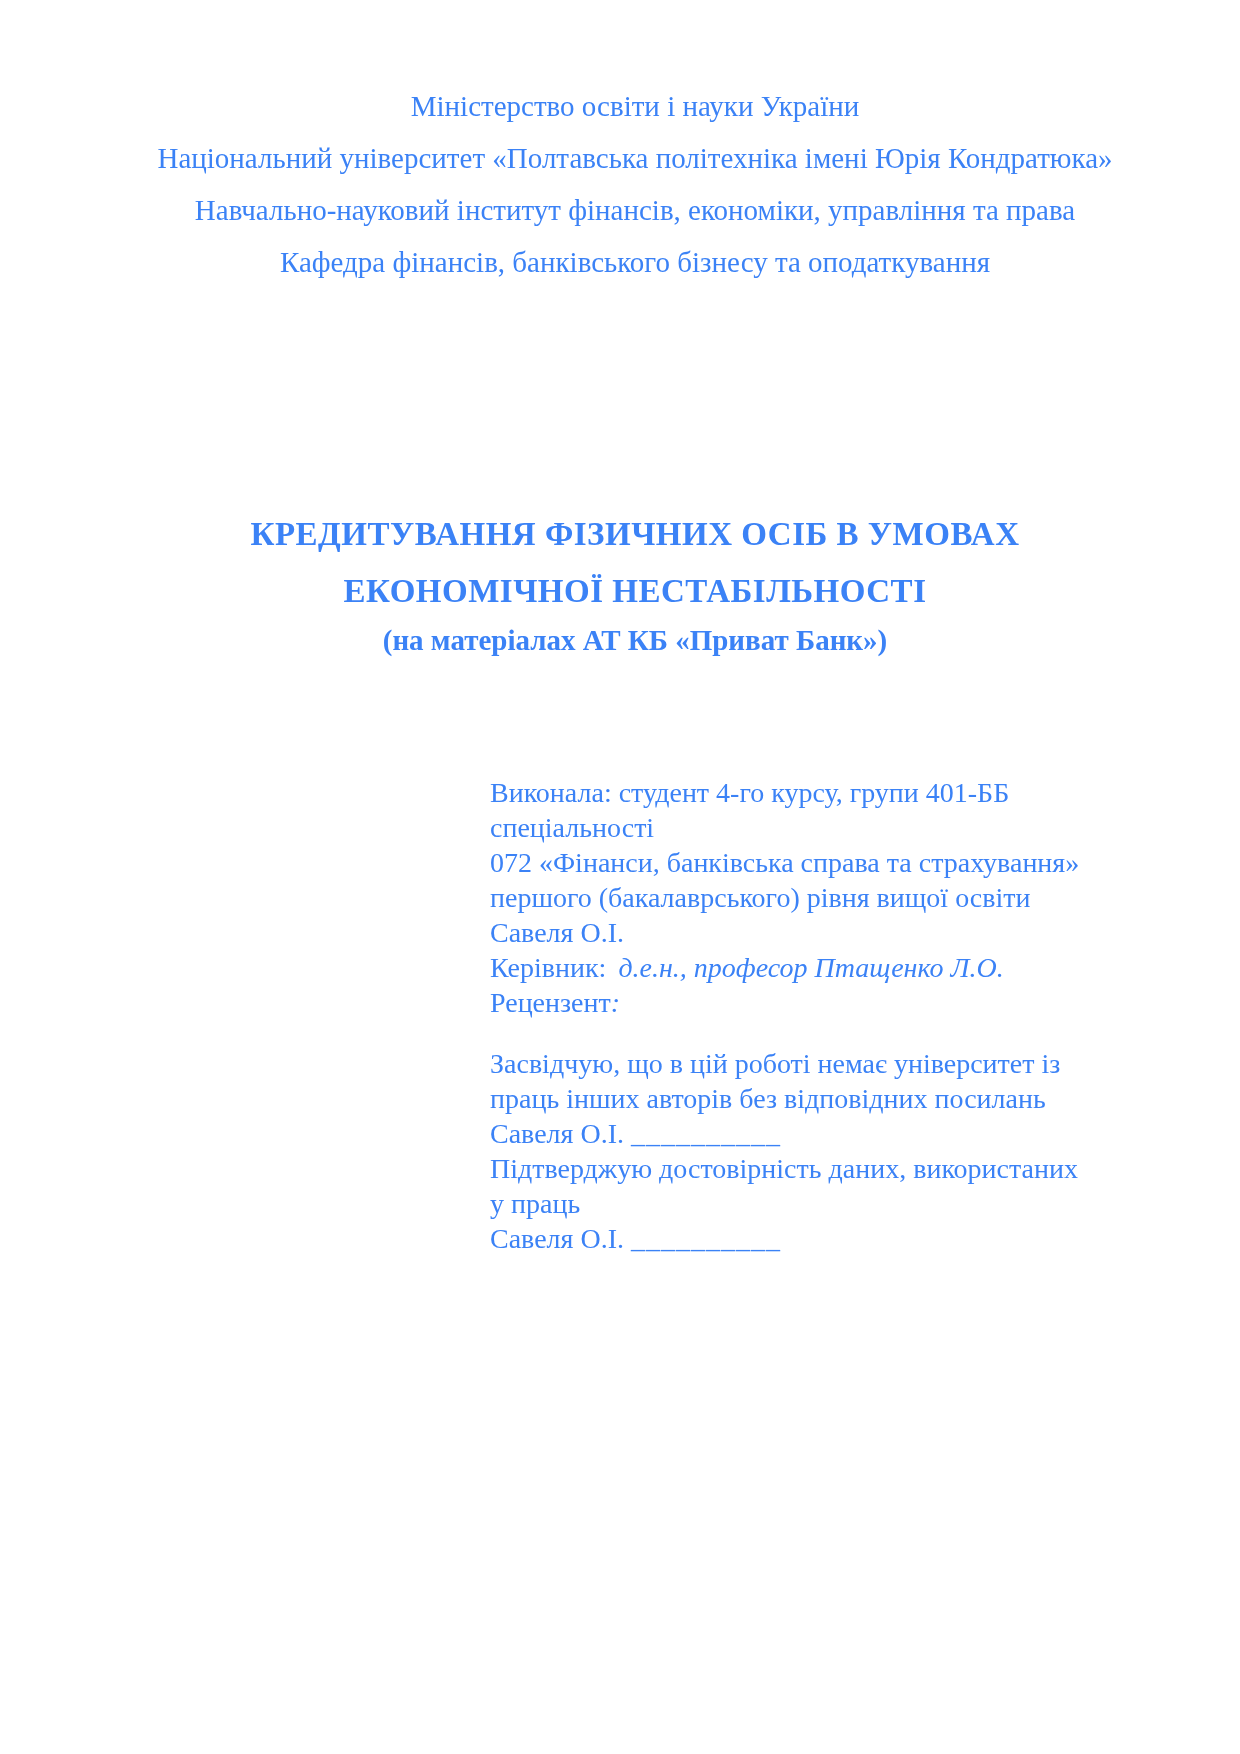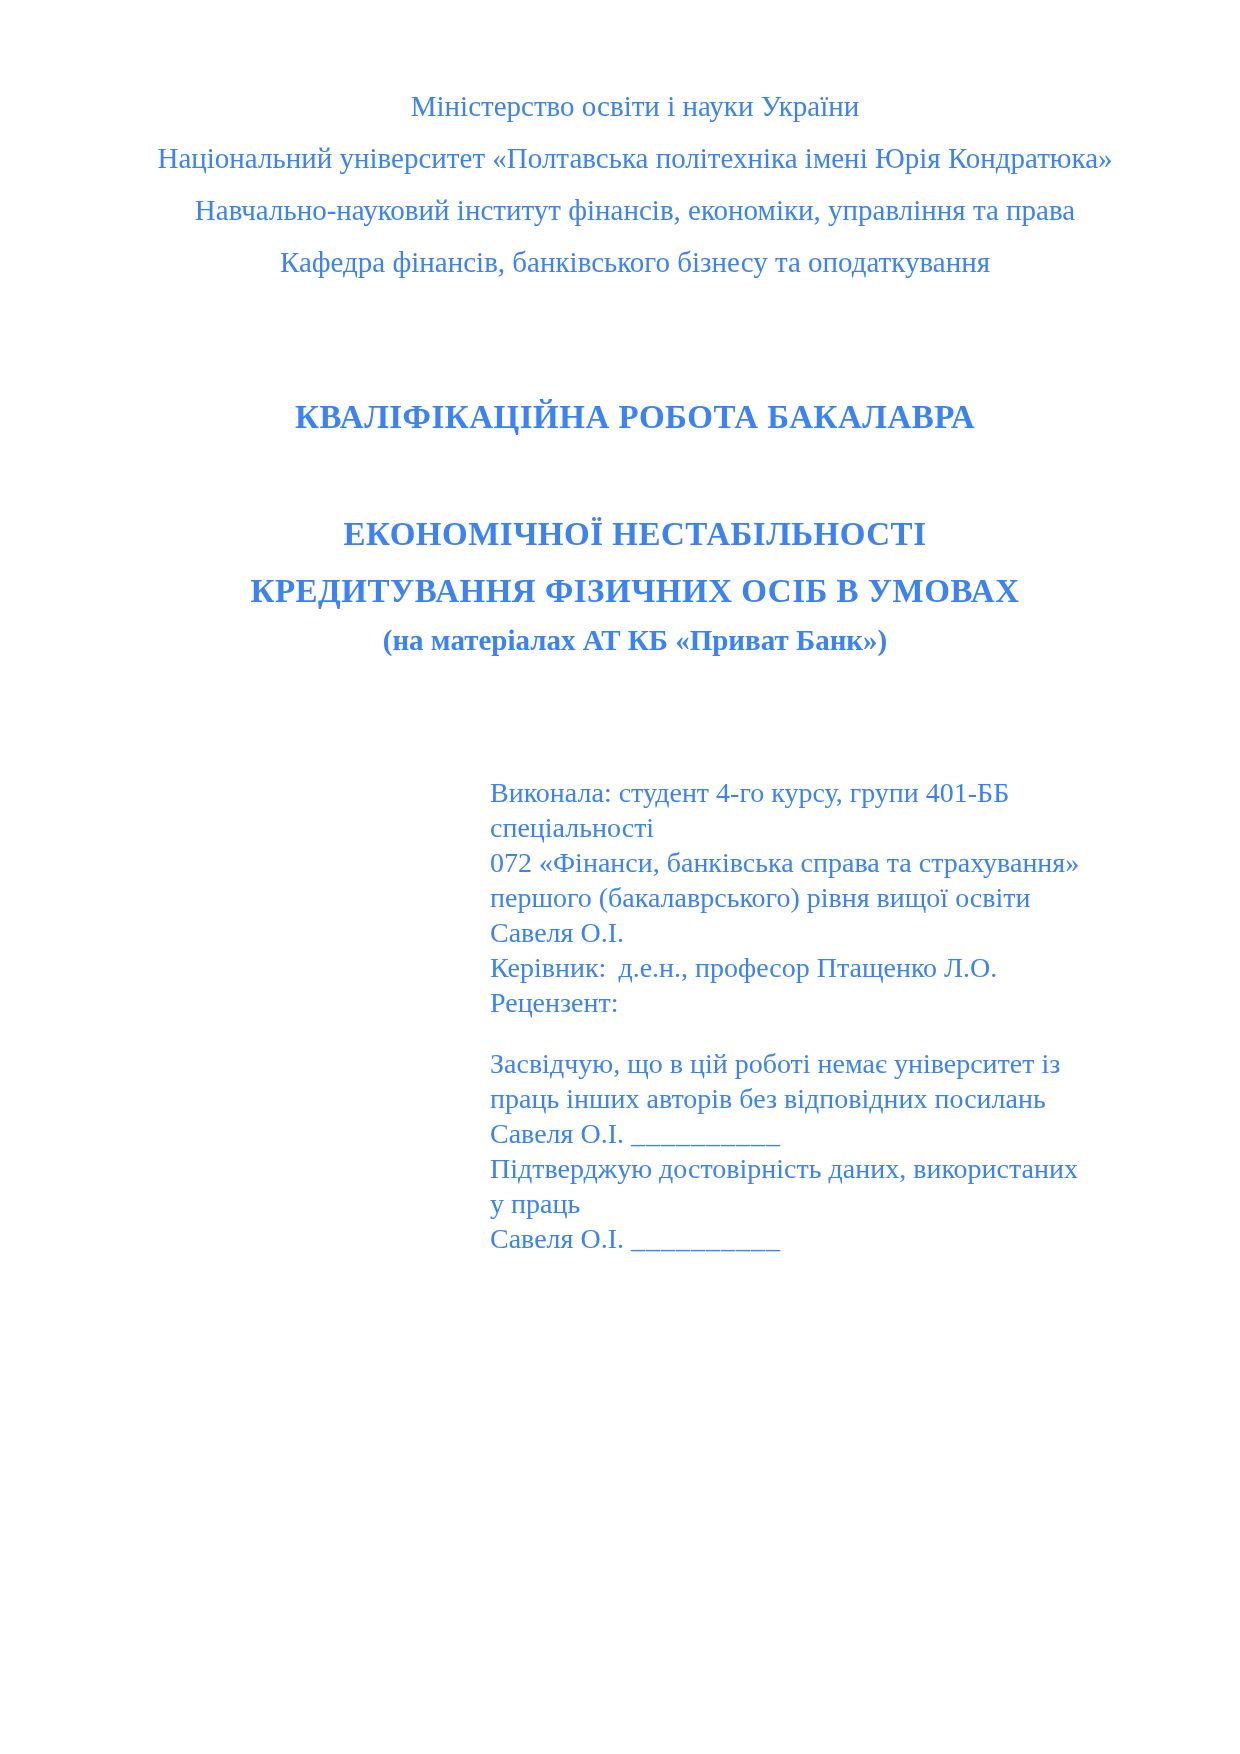--- a/index.html
+++ b/index.html
@@ -66,45 +66,45 @@
     font-size: 28px;
     line-height: 35px;
     text-align: left;
   }
   .footer-line {
     top: 1550px;
     font-size: 28px;
     line-height: 36px;
   }
   .italic {
+    font-style: italic;
   }
   .supervisor-value {
     margin-left: 12px;
   }
   .sig-underscores {
     letter-spacing: 1px;
   }
 </style>
 </head>
 <body>
 
 <div class="page">
 
   <div class="centered-col header-block">
     <div>Міністерство освіти і науки України</div>
     <div>Національний університет «Полтавська політехніка імені Юрія Кондратюка»</div>
     <div>Навчально-науковий інститут фінансів, економіки, управління та права</div>
     <div>Кафедра фінансів, банківського бізнесу та оподаткування</div>
   </div>
 
-  <div class="centered-col work-type">КВАЛІФІКАЦІЙНА РОБОТА БАКАЛАВРА</div>
 
   <div class="centered-col main-title">
+    <div>КРЕДИТУВАННЯ ФІЗИЧНИХ ОСІБ В УМОВАХ</div>
     <div>ЕКОНОМІЧНОЇ НЕСТАБІЛЬНОСТІ</div>
-    <div>КРЕДИТУВАННЯ ФІЗИЧНИХ ОСІБ В УМОВАХ</div>
   </div>
 
   <div class="centered-col subtitle">(на матеріалах АТ КБ «Приват Банк»)</div>
 
   <div class="info-block">
     <div>Виконала: студент 4-го курсу, групи 401-ББ</div>
     <div>спеціальності</div>
     <div>072 «Фінанси, банківська справа та страхування»</div>
     <div>першого (бакалаврського) рівня вищої освіти</div>
     <div>Савеля О.І.</div>

